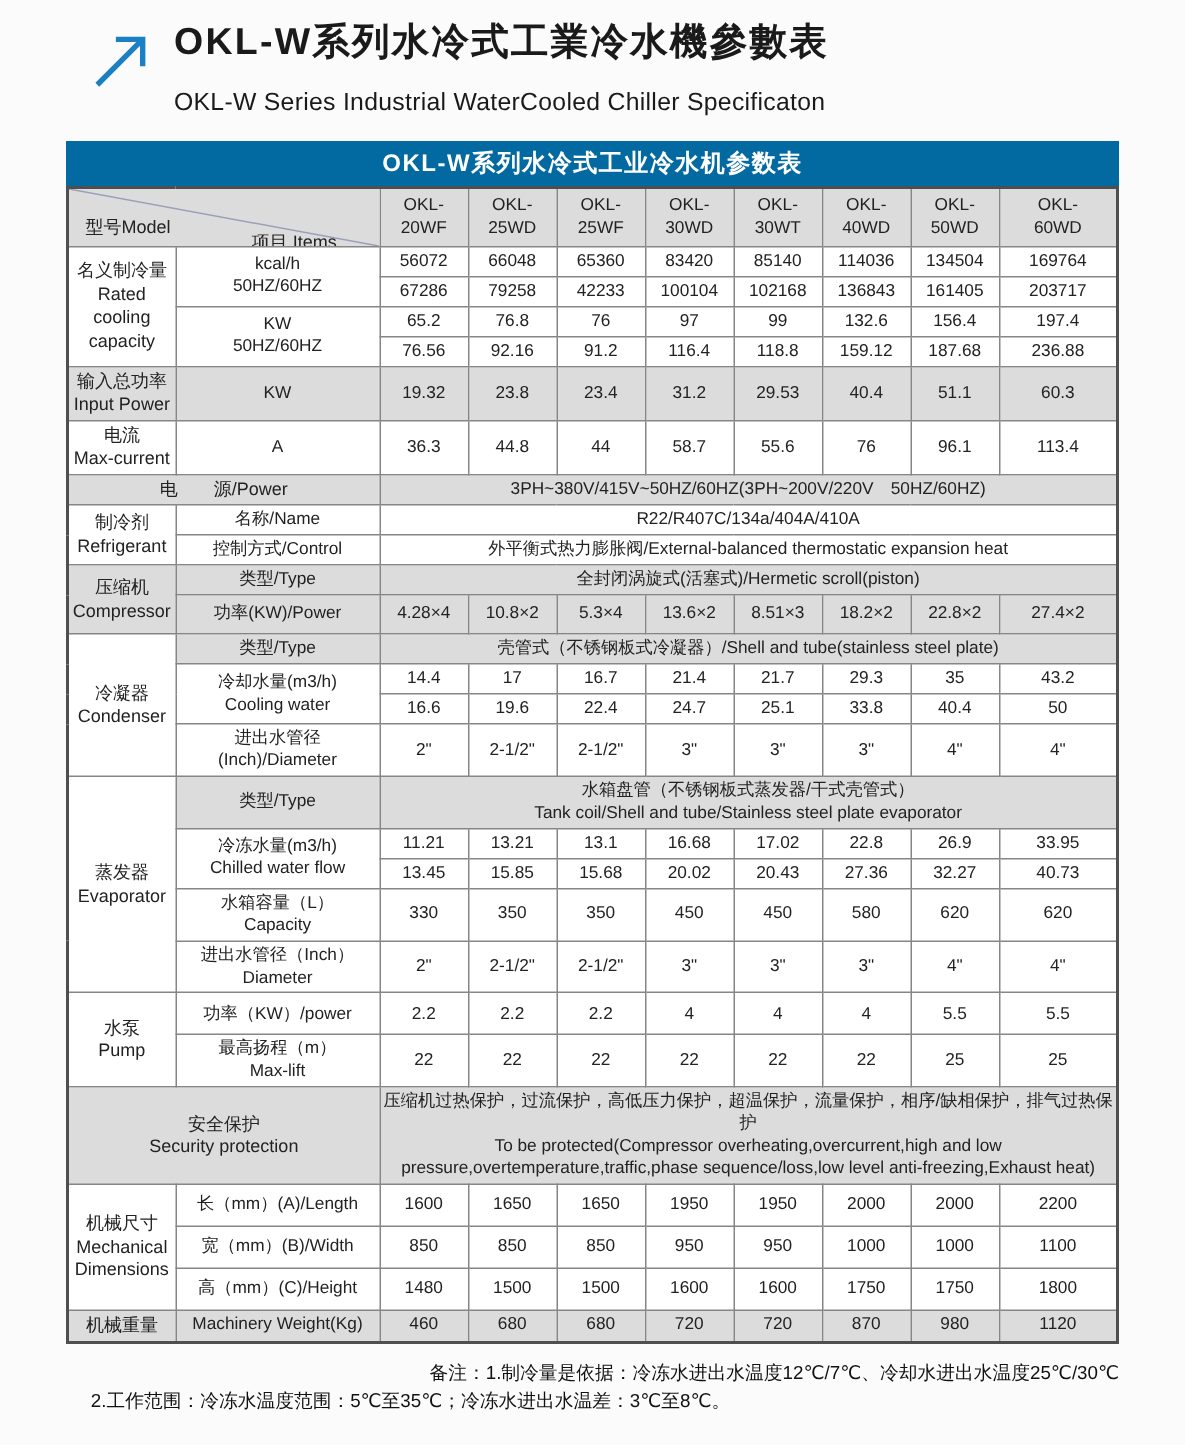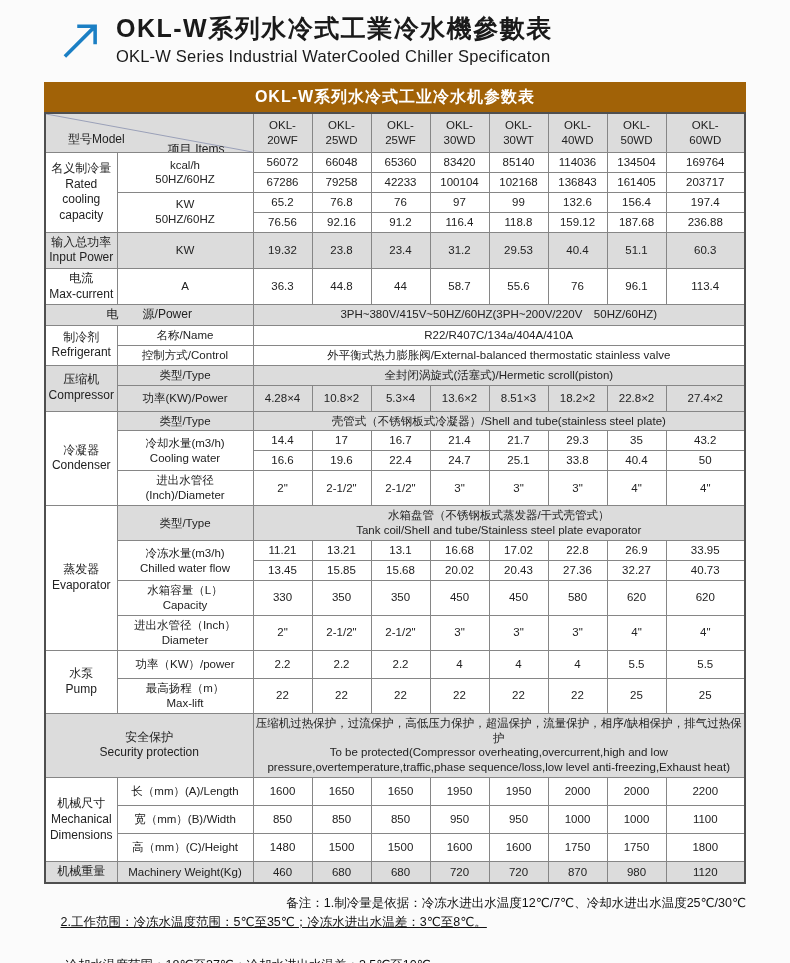--- a/index.html
+++ b/index.html
@@ -5,45 +5,45 @@
   html,body{margin:0;padding:0;}
   body{
     width:790px;min-height:963px;background:#fbfbfb;
     font-family:"Liberation Sans","DejaVu Sans",sans-serif;color:#1a1a1a;
   }
   .page{padding:6px 44px 18px 44px;}
   
   .masthead{display:flex;align-items:flex-start;gap:14px;padding:8px 0 16px 14px;}
   .arrow-logo{flex:0 0 auto;margin-top:4px;}
   .title-zh{font-size:25px;font-weight:bold;letter-spacing:1.5px;line-height:1.15;}
-  .title-en{font-size:16.5px;margin-top:4px;letter-spacing:0.2px;}
+  .title-en{font-size:16.5px;margin-top:16px;letter-spacing:0.2px;}
   
   .banner{
-    background:#a16207;color:#ffffff;text-align:center;
+    background:#0369a1;color:#ffffff;text-align:center;
     font-size:16px;font-weight:bold;letter-spacing:1px;
     padding:5px 0 4px 0;
   }
   
   table.spec{
     width:100%;border-collapse:collapse;table-layout:fixed;
     background:#ffffff;border:2px solid #4f4f4f;
     font-size:11.5px;color:#222;
   }
   table.spec td{
     border:1px solid #868686;text-align:center;vertical-align:middle;
     padding:2px 2px;white-space:pre-line;line-height:1.3;
     overflow:hidden;
   }
   td.c-label{font-size:12px;margin-left:41px;}
   td.c-item{font-size:11.5px;}
   td.c-val{font-size:11.5px;}
   td.shade{background:#dcdcdc;}
   td.left{text-align:left;padding-left:5px;padding-right:4px;}
   td.c-corner{position:relative;height:34px;padding:0;}
-  .corner-model{position:absolute;left:22px;bottom:4px;font-size:12px;}
+  .corner-model{position:absolute;left:11px;bottom:4px;font-size:12px;}
   .corner-items{position:absolute;right:28px;top:4px;font-size:12px;margin-top:24px;}
   .corner-line{position:absolute;left:0;top:0;width:100%;height:100%;}
   .corner-line line{stroke:#9aa0b8;stroke-width:1;vector-effect:non-scaling-stroke;}
   
   .notes{margin:10px 0 0 -11px;font-size:12.5px;line-height:1.52;color:#111;}
   .note-line{white-space:pre-wrap;}
 </style>
 </head>
 <body>
 
@@ -176,21 +176,21 @@
           <td class="c-val shade" colspan="8">3PH~380V/415V~50HZ/60HZ(3PH~200V/220V　50HZ/60HZ)</td>
         </tr>
         <tr>
           <td class="c-label" rowspan="2">制冷剂
 Refrigerant</td>
           <td class="c-item">名称/Name</td>
           <td class="c-val" colspan="8">R22/R407C/134a/404A/410A</td>
         </tr>
         <tr>
           <td class="c-item">控制方式/Control</td>
-          <td class="c-val" colspan="8">外平衡式热力膨胀阀/External-balanced thermostatic stainless valve</td>
+          <td class="c-val" colspan="8">外平衡式热力膨胀阀/External-balanced thermostatic expansion heat</td>
         </tr>
         <tr>
           <td class="c-label shade" rowspan="2">压缩机
 Compressor</td>
           <td class="c-item shade">类型/Type</td>
           <td class="c-val shade" colspan="8">全封闭涡旋式(活塞式)/Hermetic scroll(piston)</td>
         </tr>
         <tr style="height: 26px;">
           <td class="c-item shade">功率(KW)/Power</td>
           <td class="c-val shade">4.28×4</td>
@@ -373,18 +373,18 @@
           <td class="c-val shade">720</td>
           <td class="c-val shade">870</td>
           <td class="c-val shade">980</td>
           <td class="c-val shade">1120</td>
         </tr>
       </tbody>
   </table>
 
   <div class="notes">
       <div class="note-line" style="margin-left: 0em; text-align: right;">备注：1.制冷量是依据：冷冻水进出水温度12℃/7℃、冷却水进出水温度25℃/30℃</div>
-      <div class="note-line" style="margin-left: 2.2em; text-decoration: underline;">2.工作范围：冷冻水温度范围：5℃至35℃；冷冻水进出水温差：3℃至8℃。</div>
+      <div class="note-line" style="margin-left: 2.2em;">2.工作范围：冷冻水温度范围：5℃至35℃；冷冻水进出水温差：3℃至8℃。</div>
       <div class="note-line" style="margin-left: 2.6em; margin-top: 24px;">冷却水温度范围：18℃至37℃；冷却水进出水温差：3.5℃至10℃。</div>
       <div class="note-line" style="margin-left: 2.6em;">以上可根据客户要求来生产定做。</div>
     </div>
 
 </div>
 
 </body></html>

